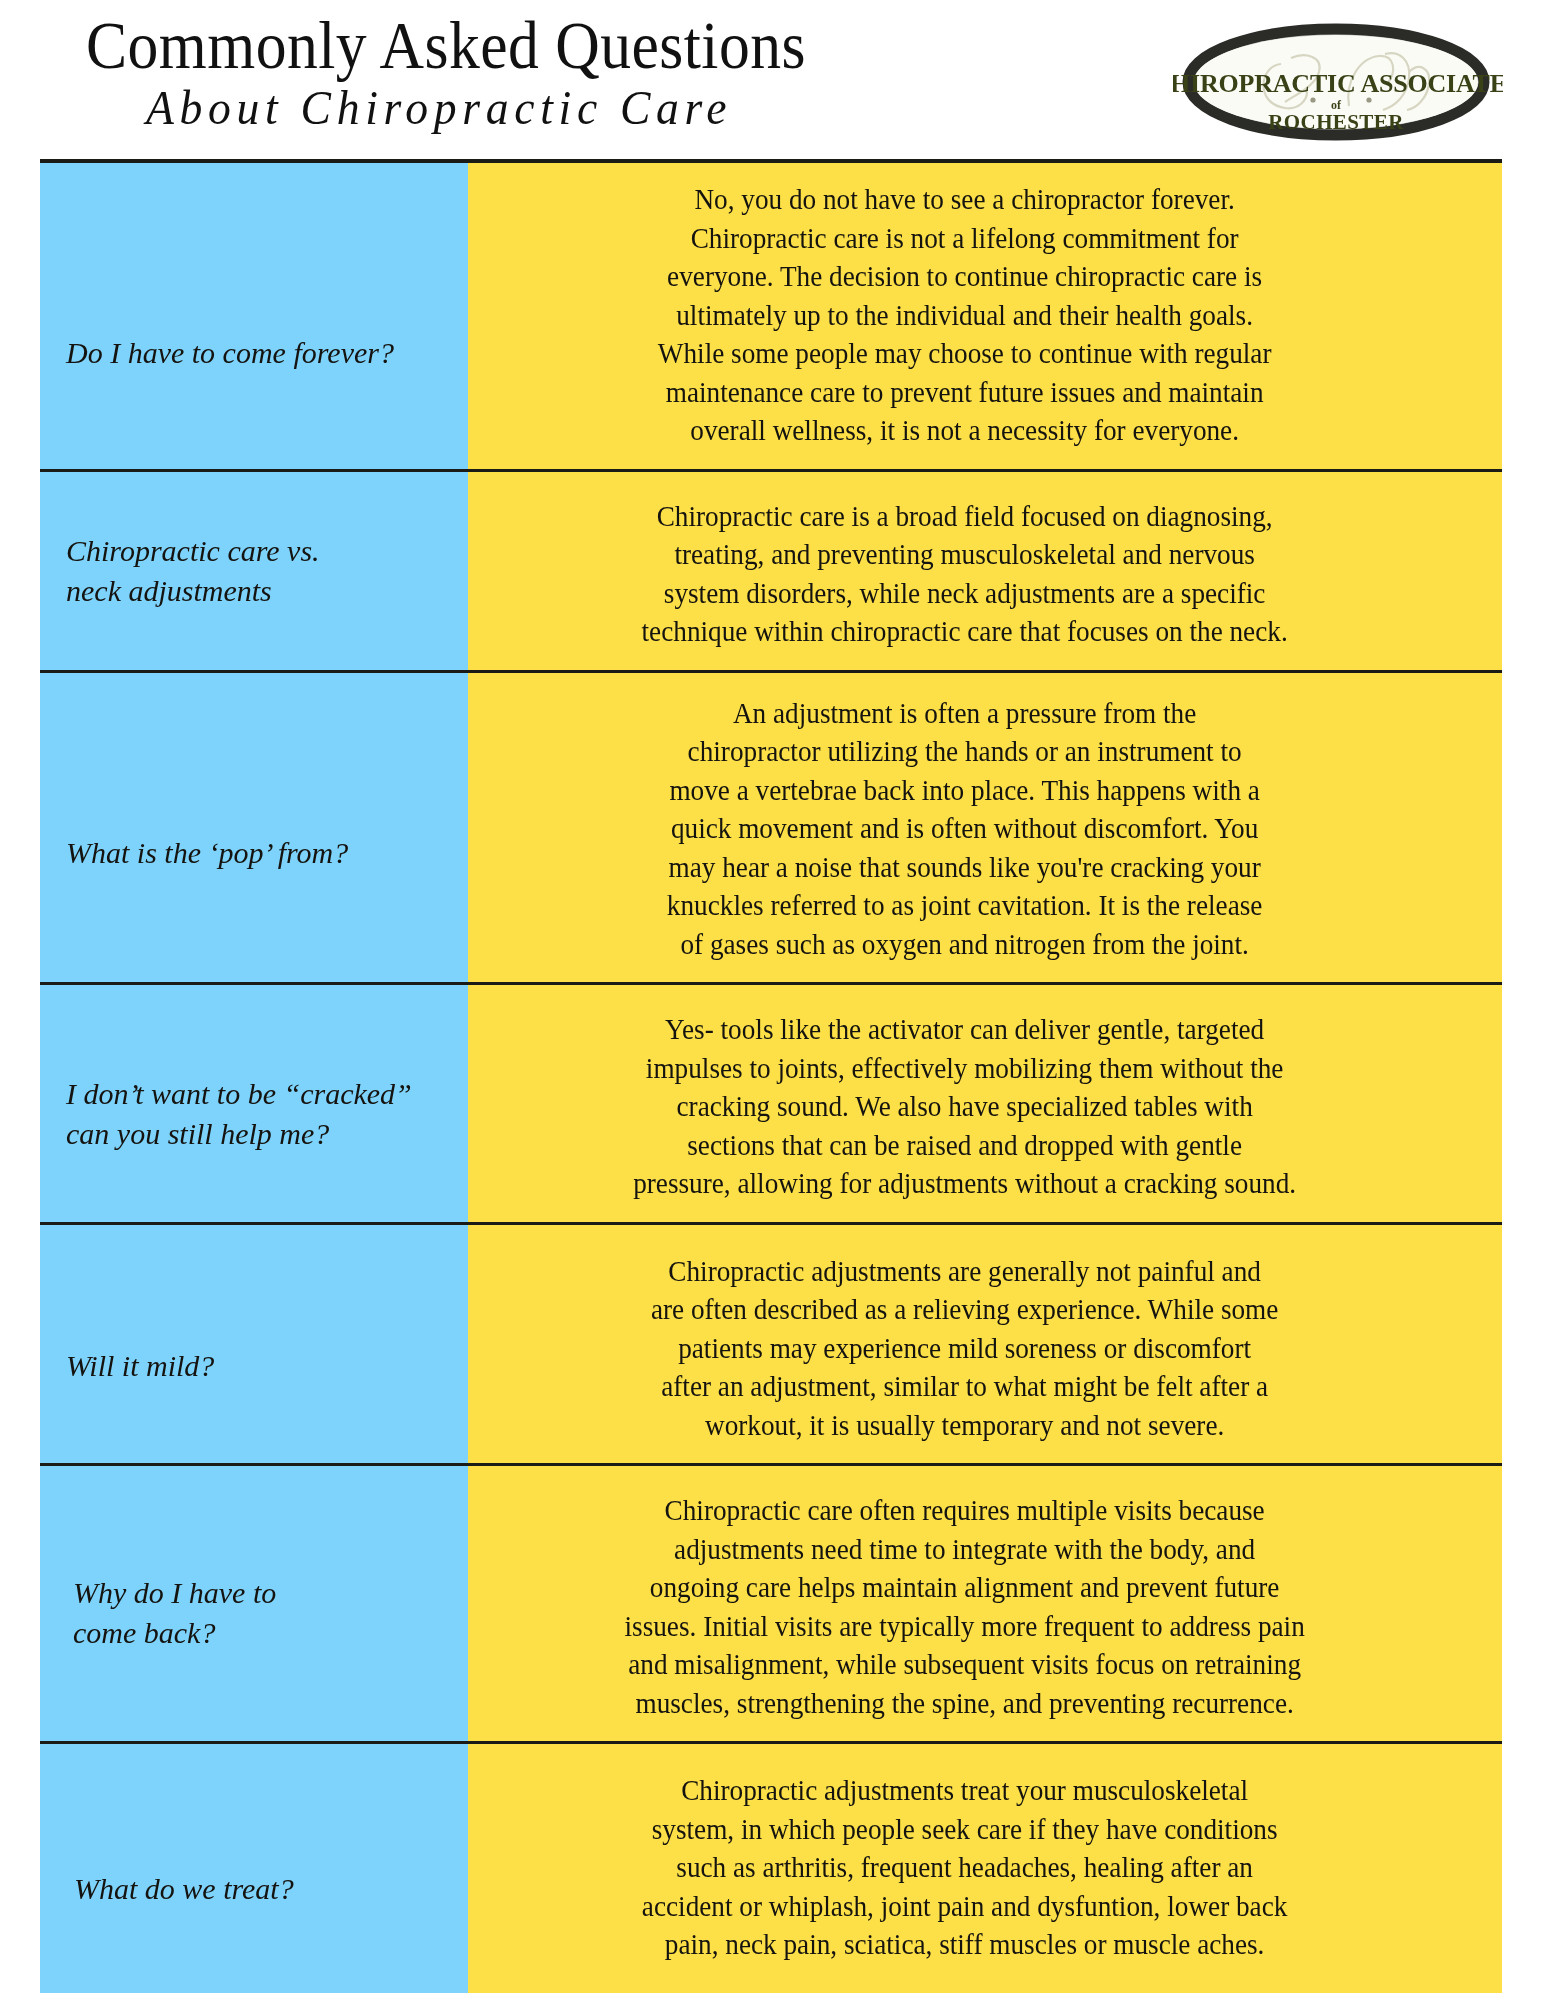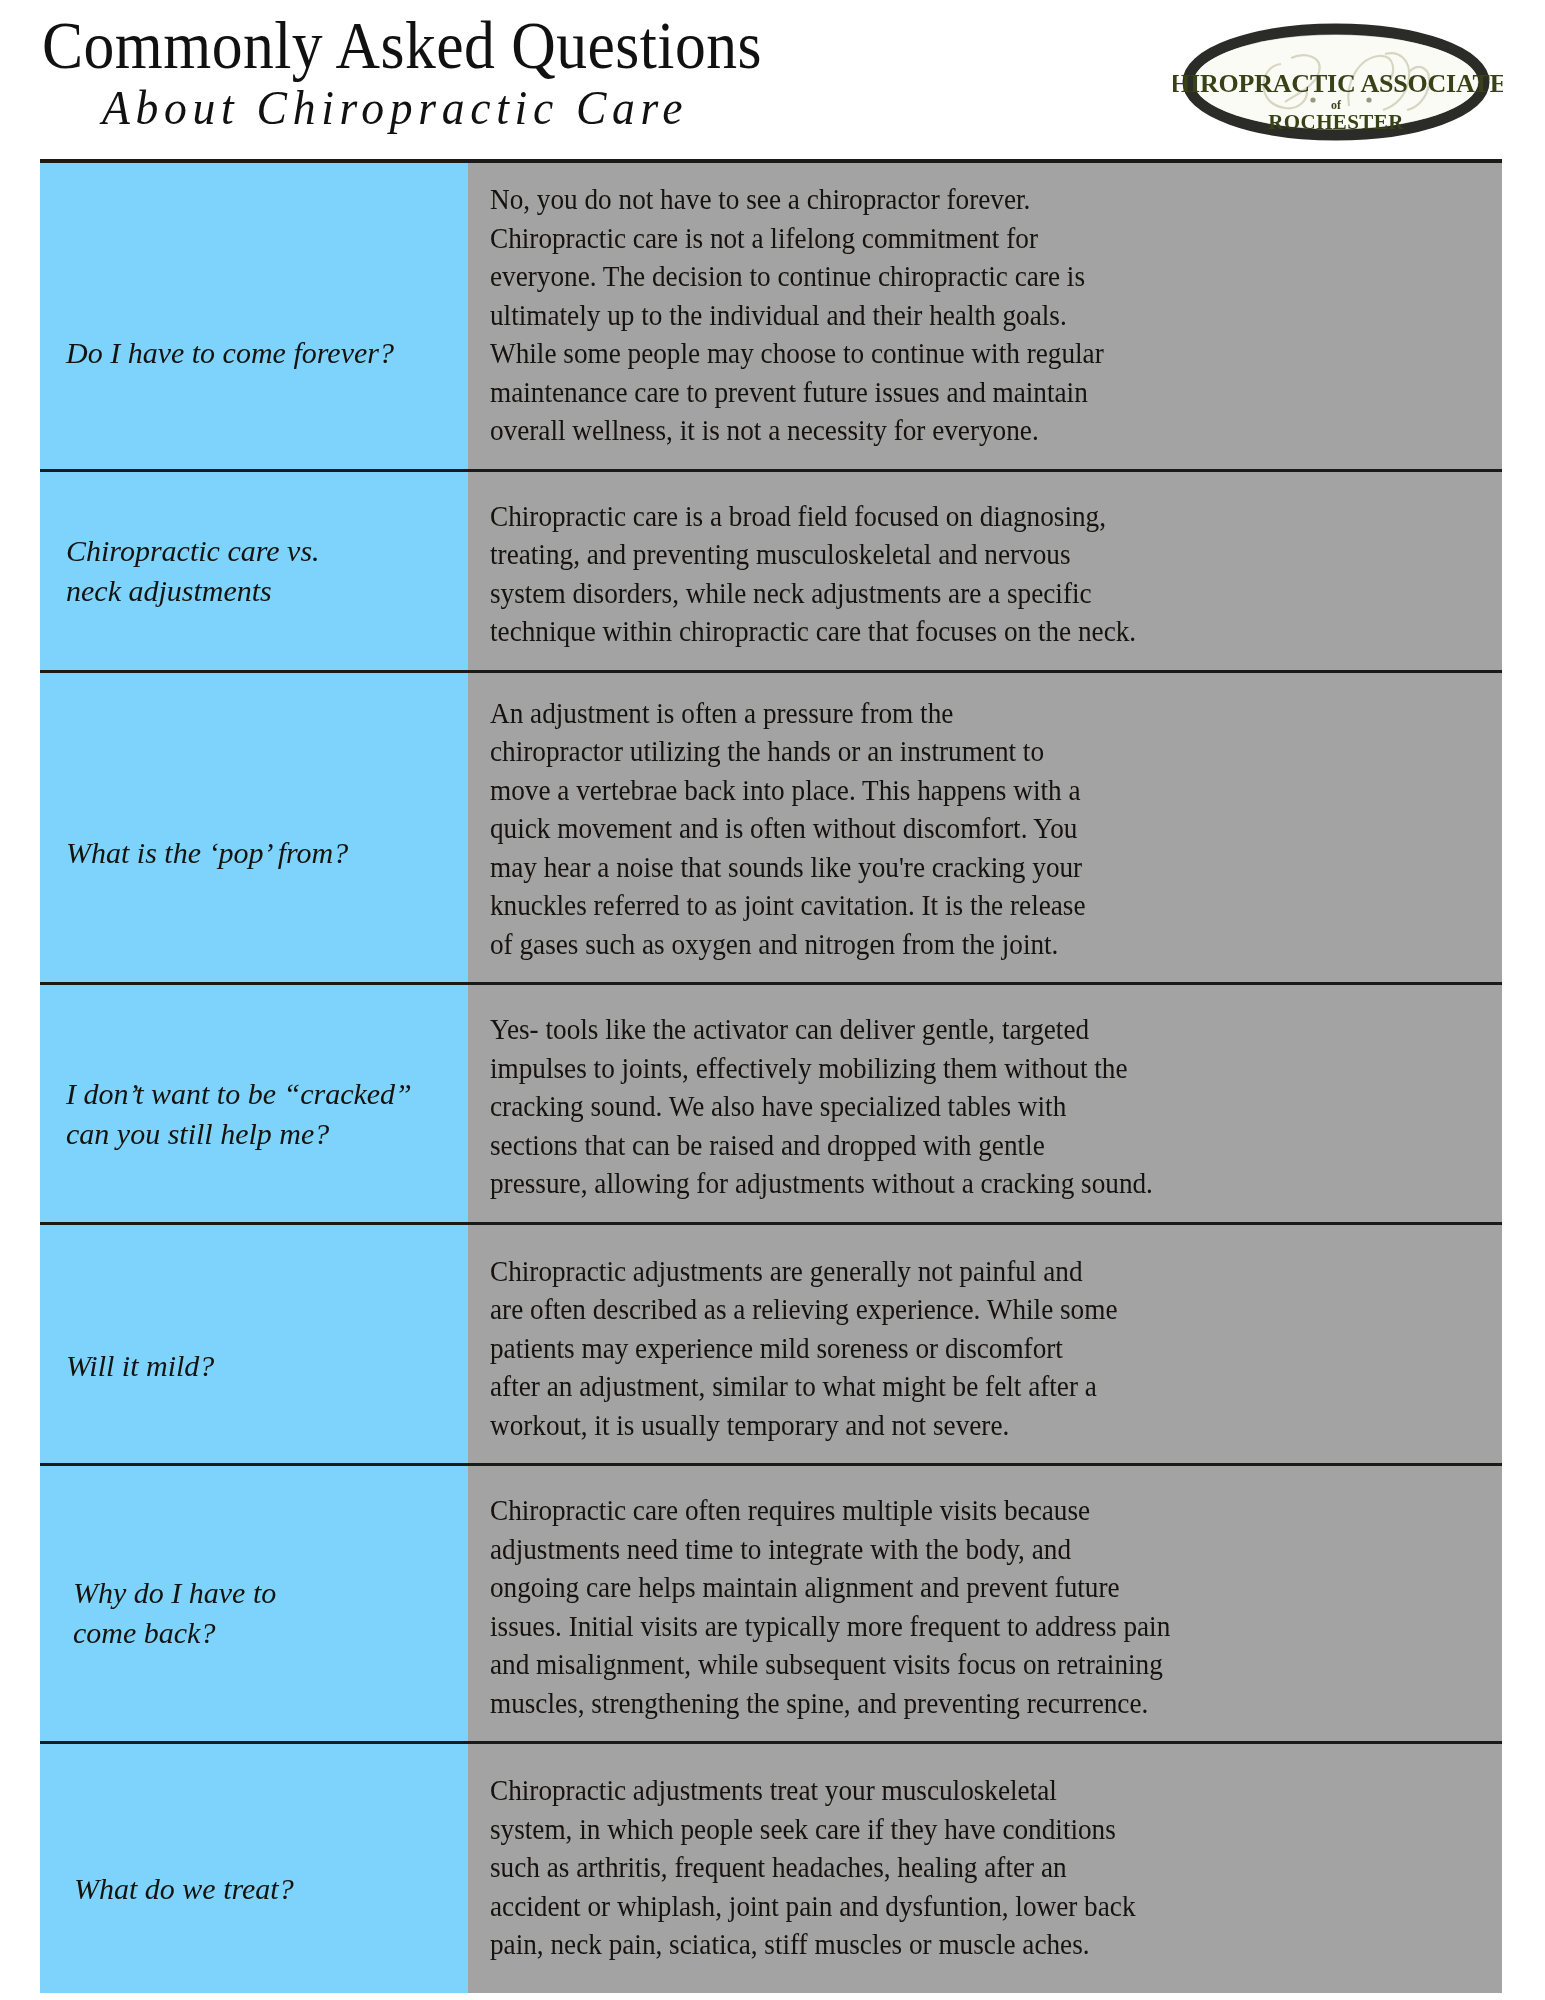--- a/index.html
+++ b/index.html
@@ -22,20 +22,21 @@
     background: #ffffff;
     box-sizing: border-box;
   }
 
   
   .header {
     position: relative;
     height: 160px;
     padding: 0 40px;
     box-sizing: border-box;
+    margin-left: 44px;
   }
   .title-block {
     position: absolute;
     left: 42px;
     top: 8px;
     width: 1020px;
   }
   .title-main {
     font-family: "Liberation Serif", "DejaVu Serif", serif;
     font-size: 67px;
@@ -89,24 +90,25 @@
     border-top: 4px solid #1a1a16;
   }
 
   td.q-cell {
     background: #7dd3fc;
     vertical-align: middle;
     padding: 10px 0 10px 26px;
     box-sizing: border-box;
   }
   td.a-cell {
-    background: #a3a3a3;
+    background: #fde047;
     vertical-align: top;
     padding: 22px 18px 18px 22px;
     box-sizing: border-box;
+    text-align: center;
   }
 
   .q-text {
     font-family: "Liberation Serif", "DejaVu Serif", serif;
     font-style: italic;
     font-size: 30px;
     line-height: 40px;
     color: #15130f;
     white-space: pre-line;
   }

